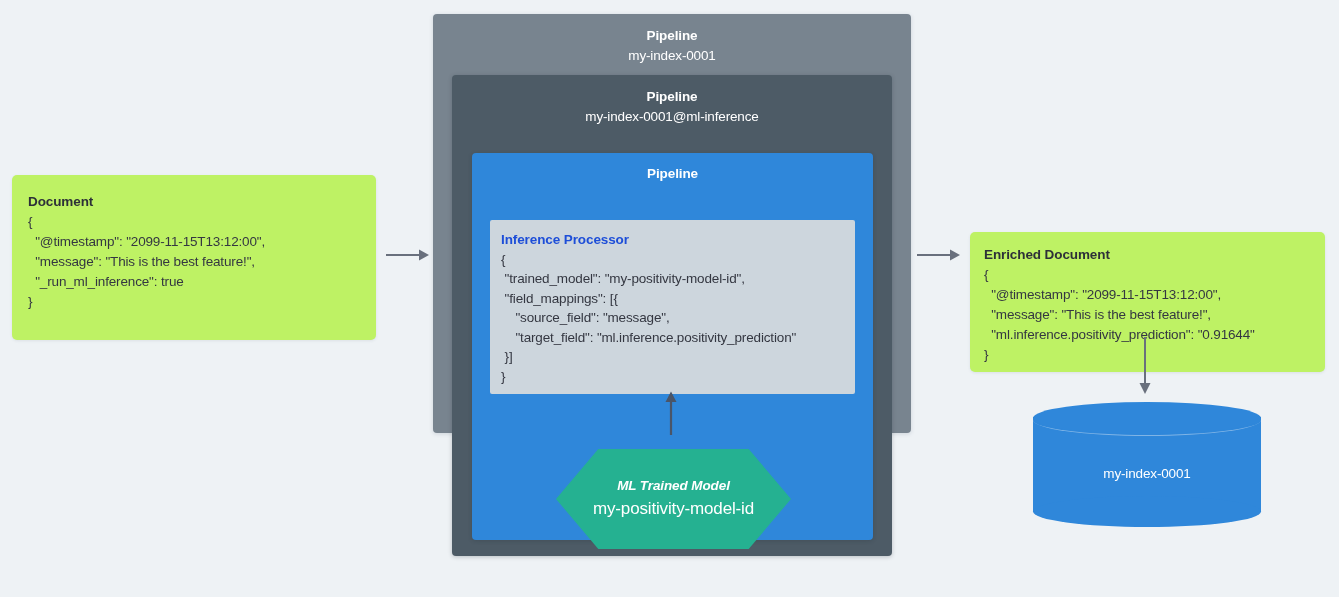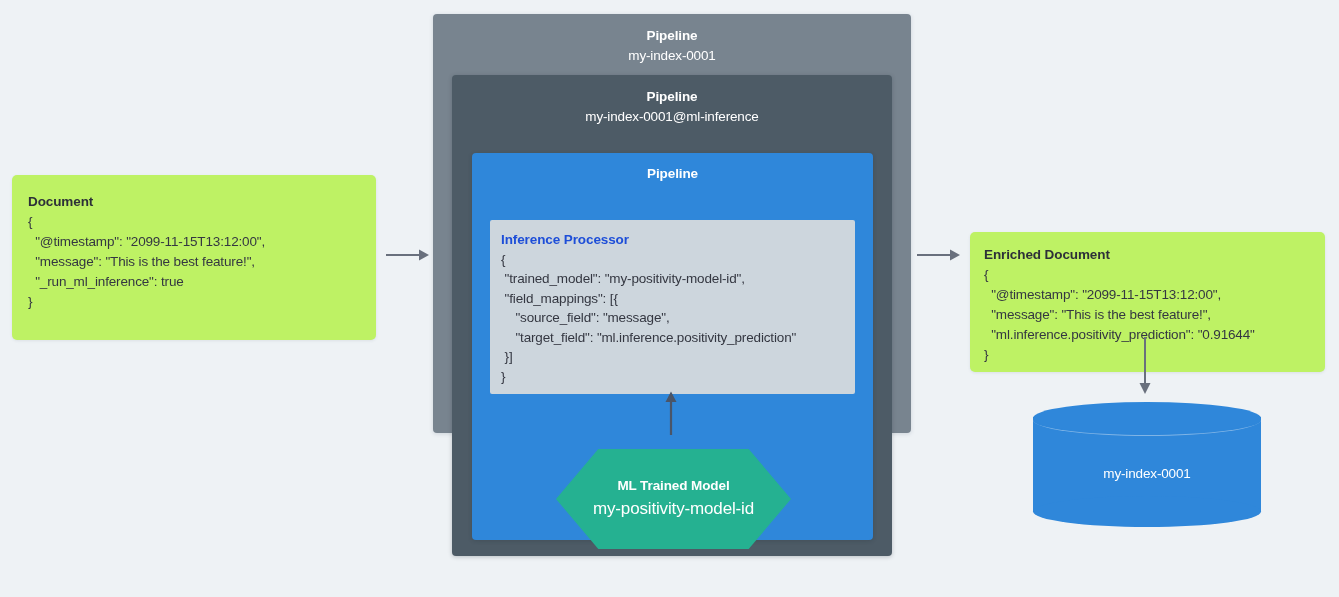--- a/index.html
+++ b/index.html
@@ -161,20 +161,21 @@
     align-items: center;
     justify-content: center;
     color: #ffffff;
     text-align: center;
   }
   #ml-model-hexagon .hx-title {
     font-weight: bold;
     font-size: 13.5px;
     line-height: 1.5;
     letter-spacing: -0.1px;
+    font-style: italic;
   }
   #ml-model-hexagon .hx-sub {
     font-size: 17px;
     line-height: 1.5;
     letter-spacing: -0.15px;
     text-align: center;
   }
 
   
   .arrow-svg { position: absolute; overflow: visible; }

